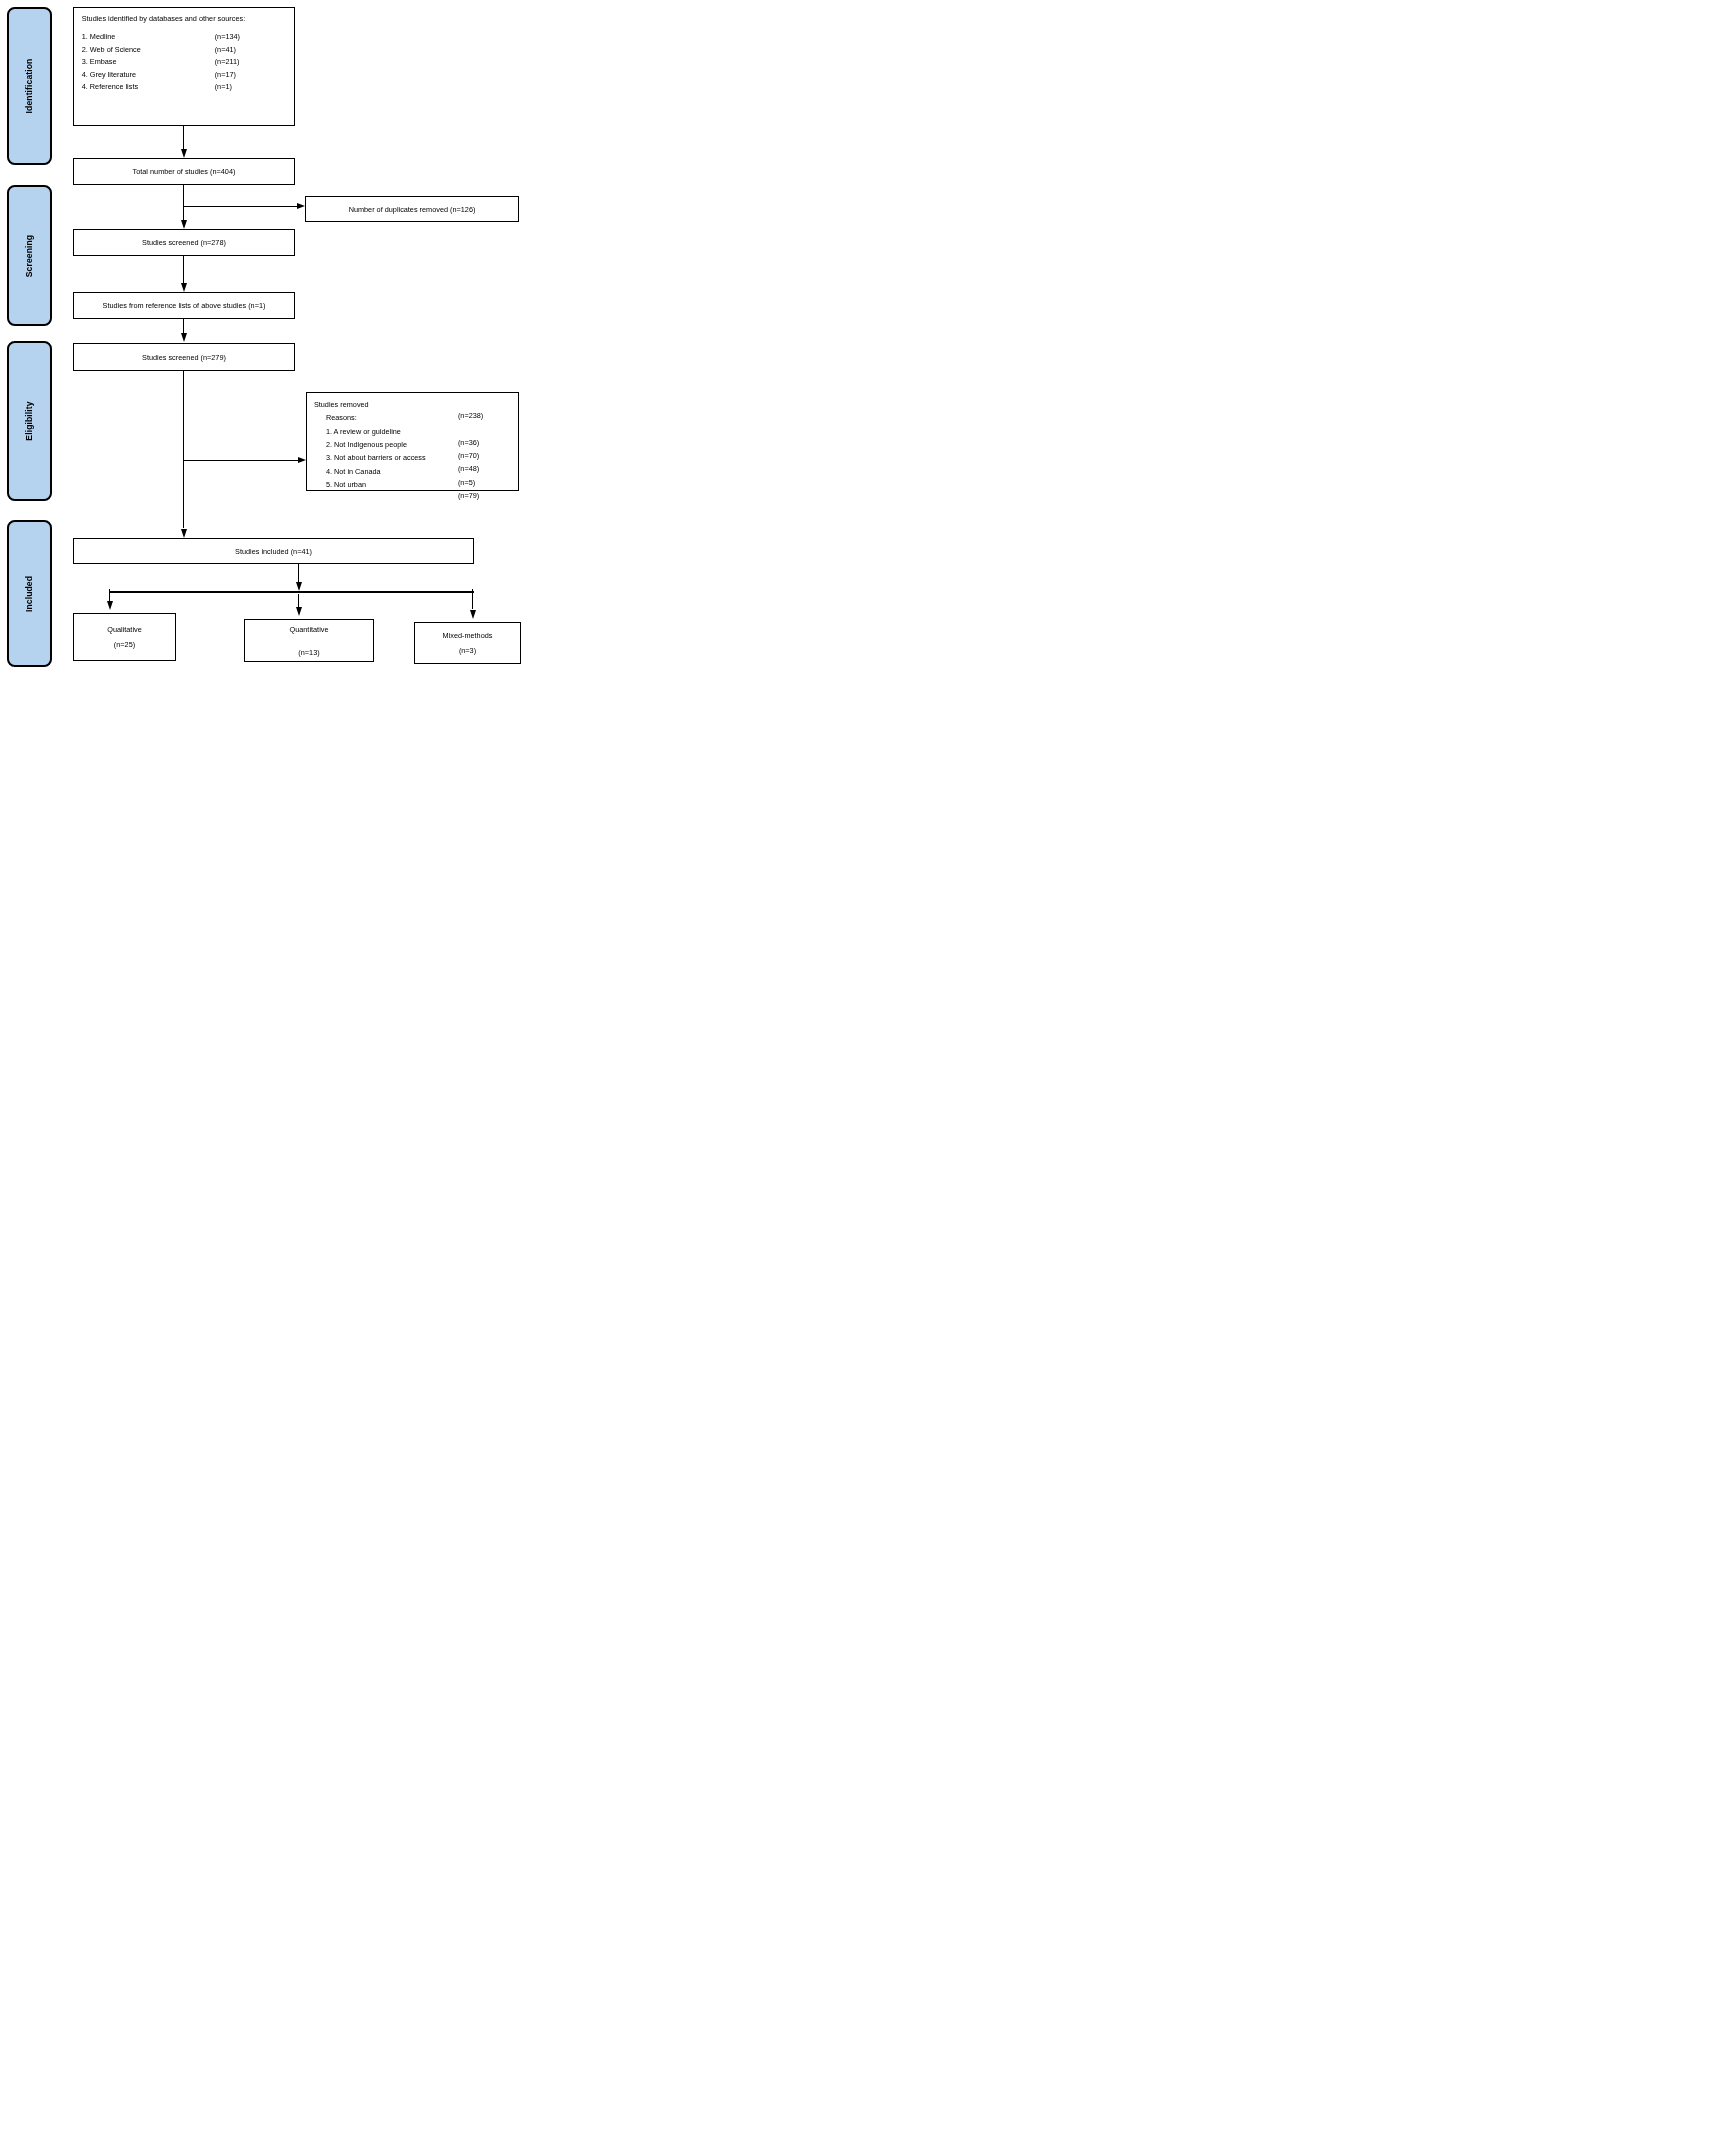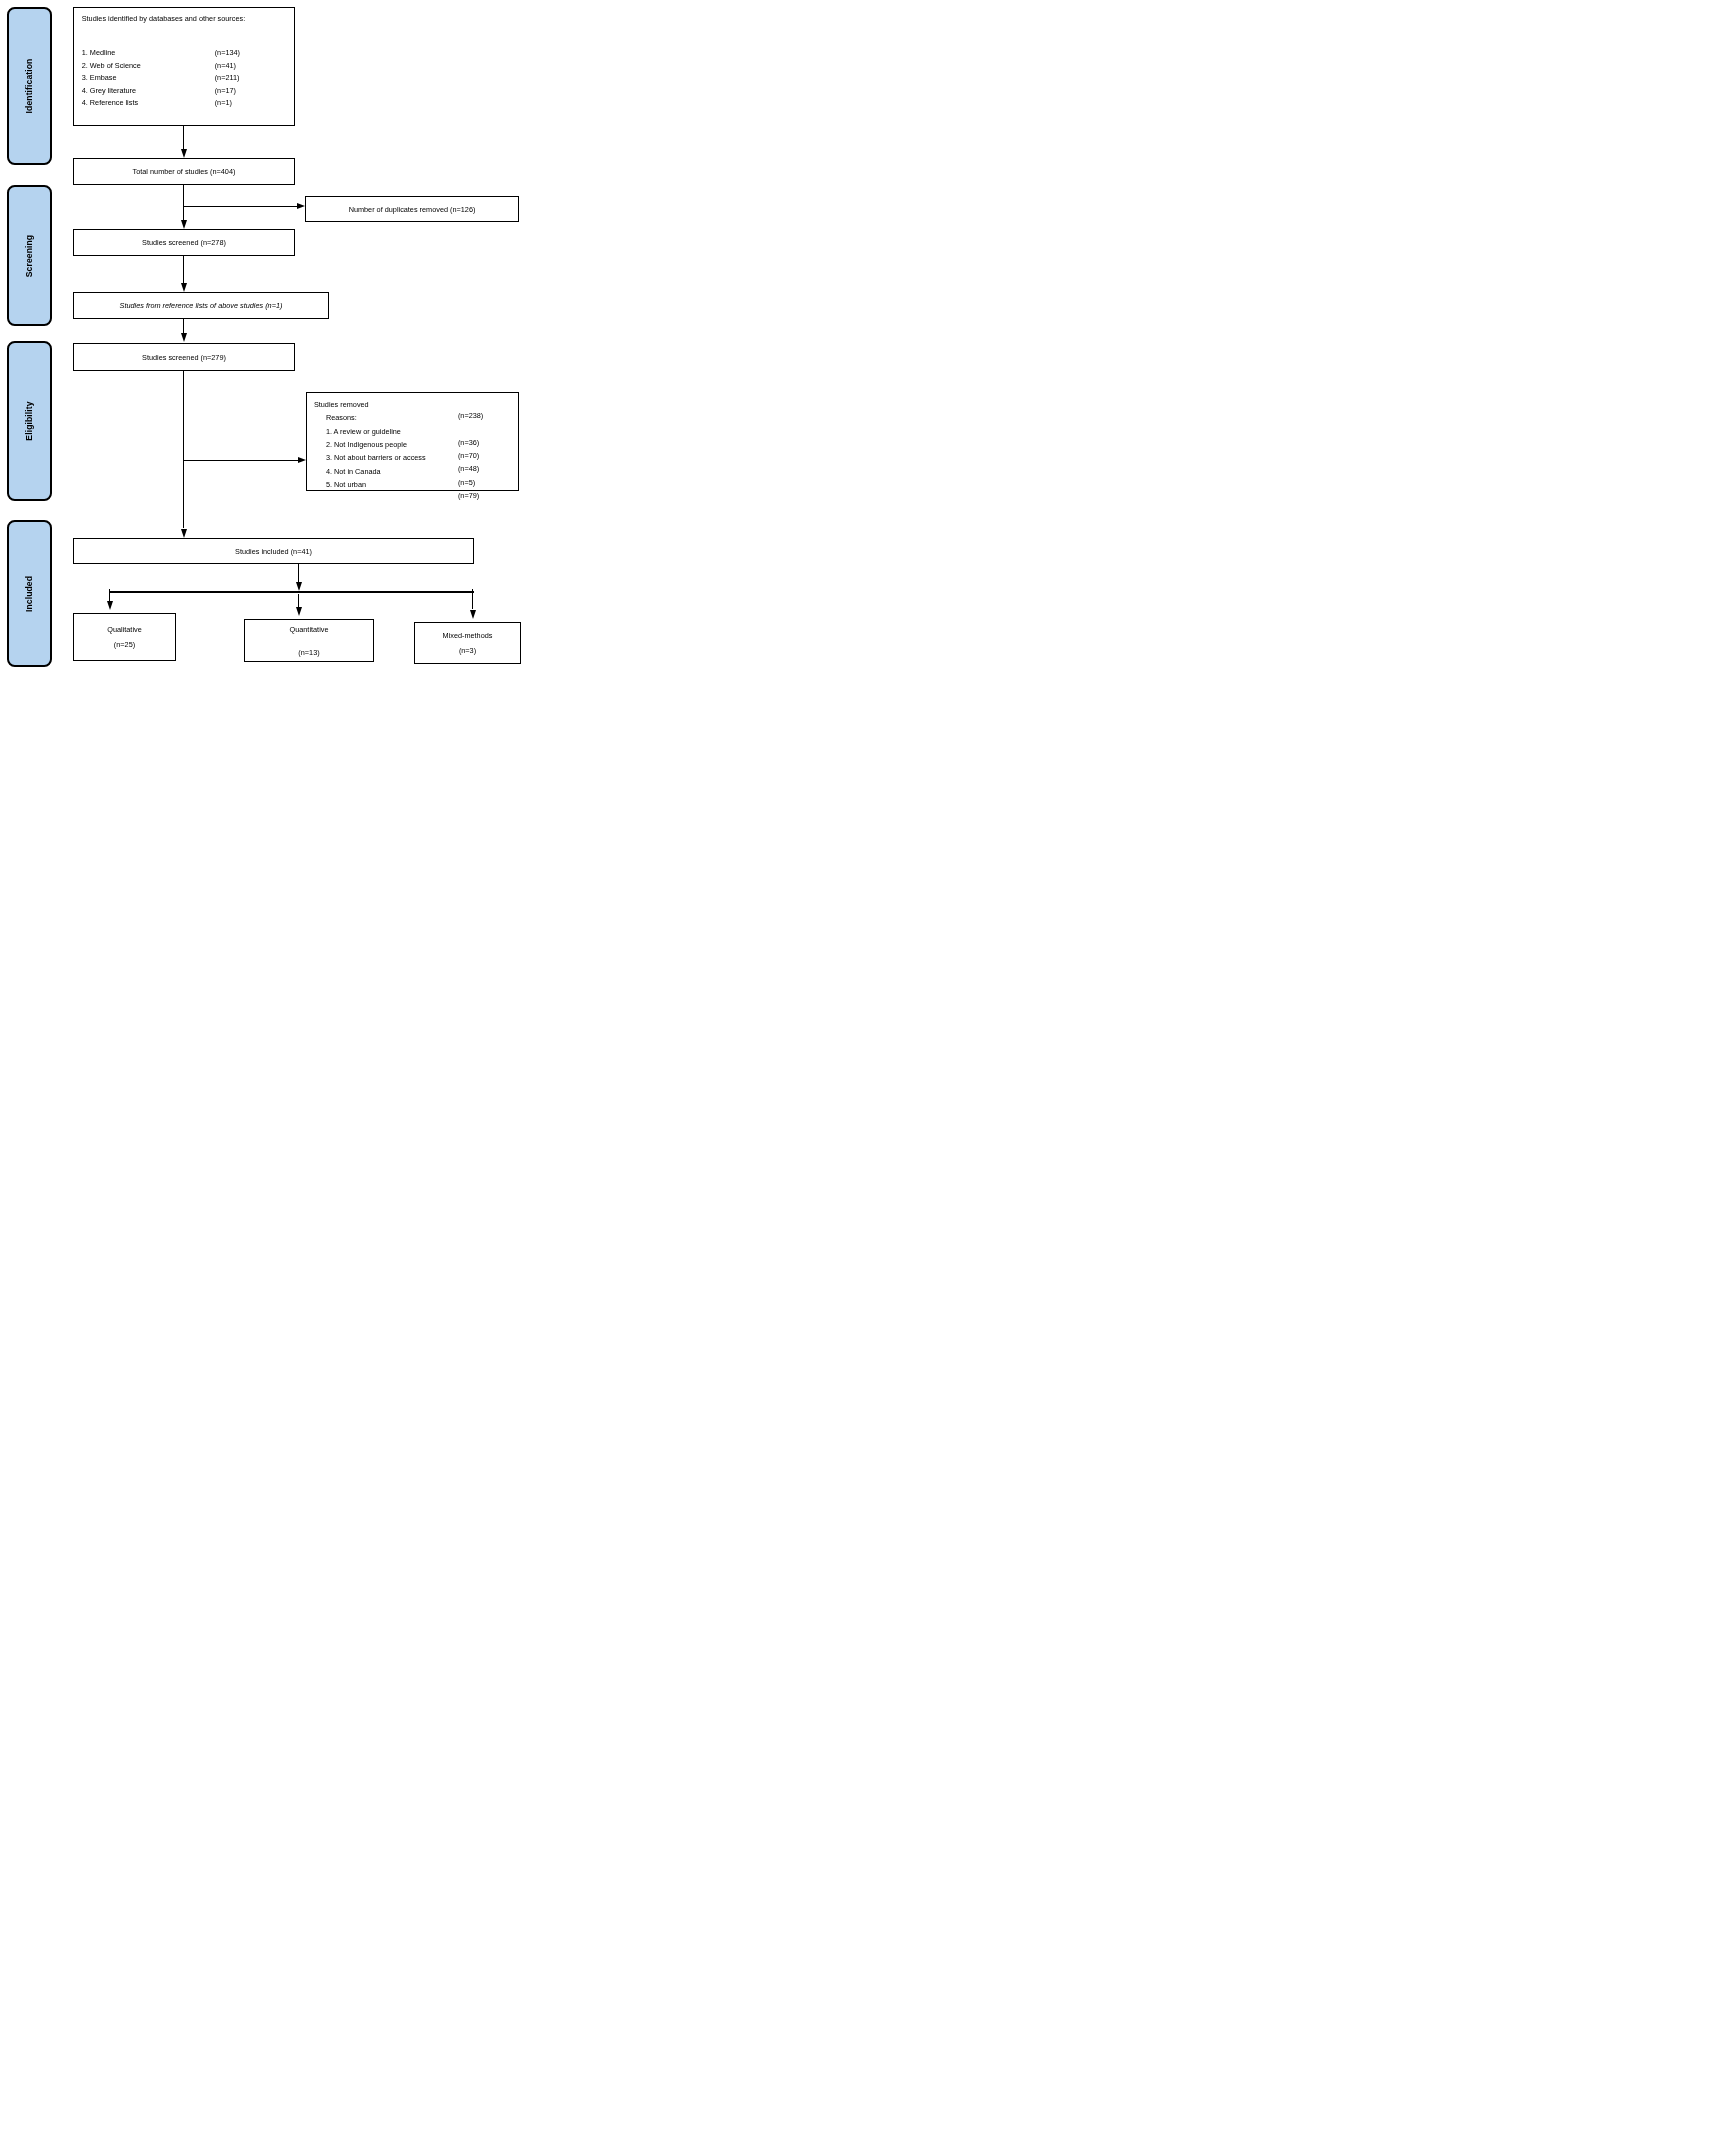--- a/index.html
+++ b/index.html
@@ -55,21 +55,21 @@
     border-top:9.5px solid var(--line);
   }
   .ah-right{
     position:absolute;width:0;height:0;
     border-top:3.4px solid transparent;
     border-bottom:3.4px solid transparent;
     border-left:8.6px solid var(--line);
   }
   
   .srcbox{padding:6px 7.7px;}
-  .srcbox .title{margin-bottom:24px;}
+  .srcbox .title{margin-bottom:8px;}
   .srcrow{position:relative;line-height:12.5px;}
   .srcrow .n{position:absolute;left:133px;top:0;}
   
   .rembox{padding:5.2px 6.9px;}
   .remrow{position:relative;line-height:13.3px;}
   .remrow .n{position:absolute;left:144px;top:0;margin-top:11px;}
   .remrow.indent{padding-left:12px;}
   .remrow.indent .n{left:144px;}
 </style>
 </head>
@@ -130,21 +130,21 @@
     <span>Number of duplicates removed (n=126)</span>
   </div>
 
   <div class="fbox center" style="left:73px;top:229px;width:222px;height:27px;">
     <span>Studies screened (n=278)</span>
   </div>
 
   <div class="vline" style="left:183px;top:256px;height:27px;"></div>
   <div class="ah-down" style="left:181px;top:283px;"></div>
 
-  <div class="fbox center" style="left:73px;top:292px;width:256px;height:27px;font-style:italic;">
+  <div class="fbox center" style="left:73px;top:292px;width:222px;height:27px;">
     <span>Studies from reference lists of above studies (n=1)</span>
   </div>
 
   <div class="vline" style="left:183px;top:319px;height:14px;"></div>
   <div class="ah-down" style="left:181px;top:333px;"></div>
 
   <div class="fbox center" style="left:73px;top:343px;width:222px;height:28px;">
     <span>Studies screened (n=279)</span>
   </div>
 

